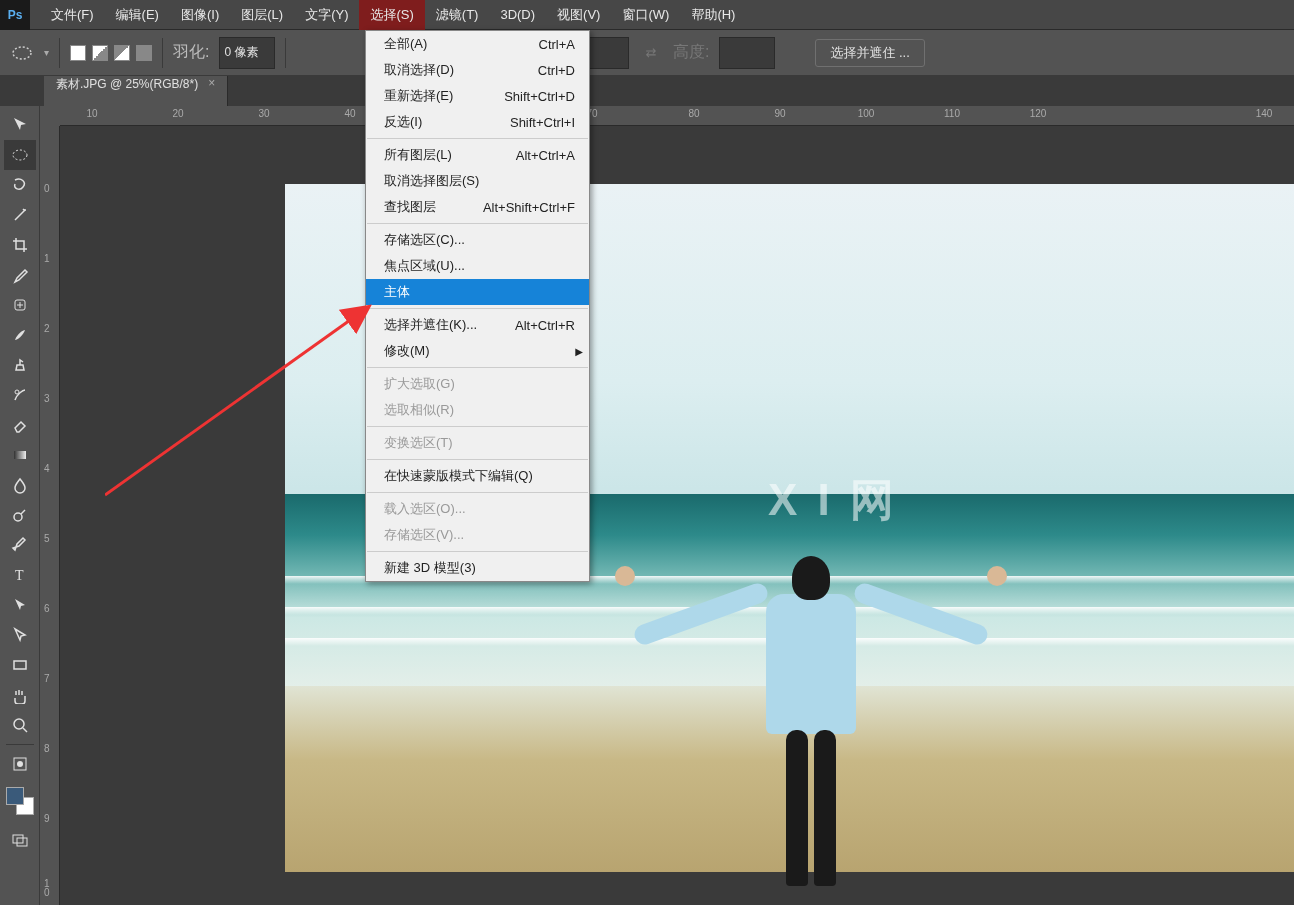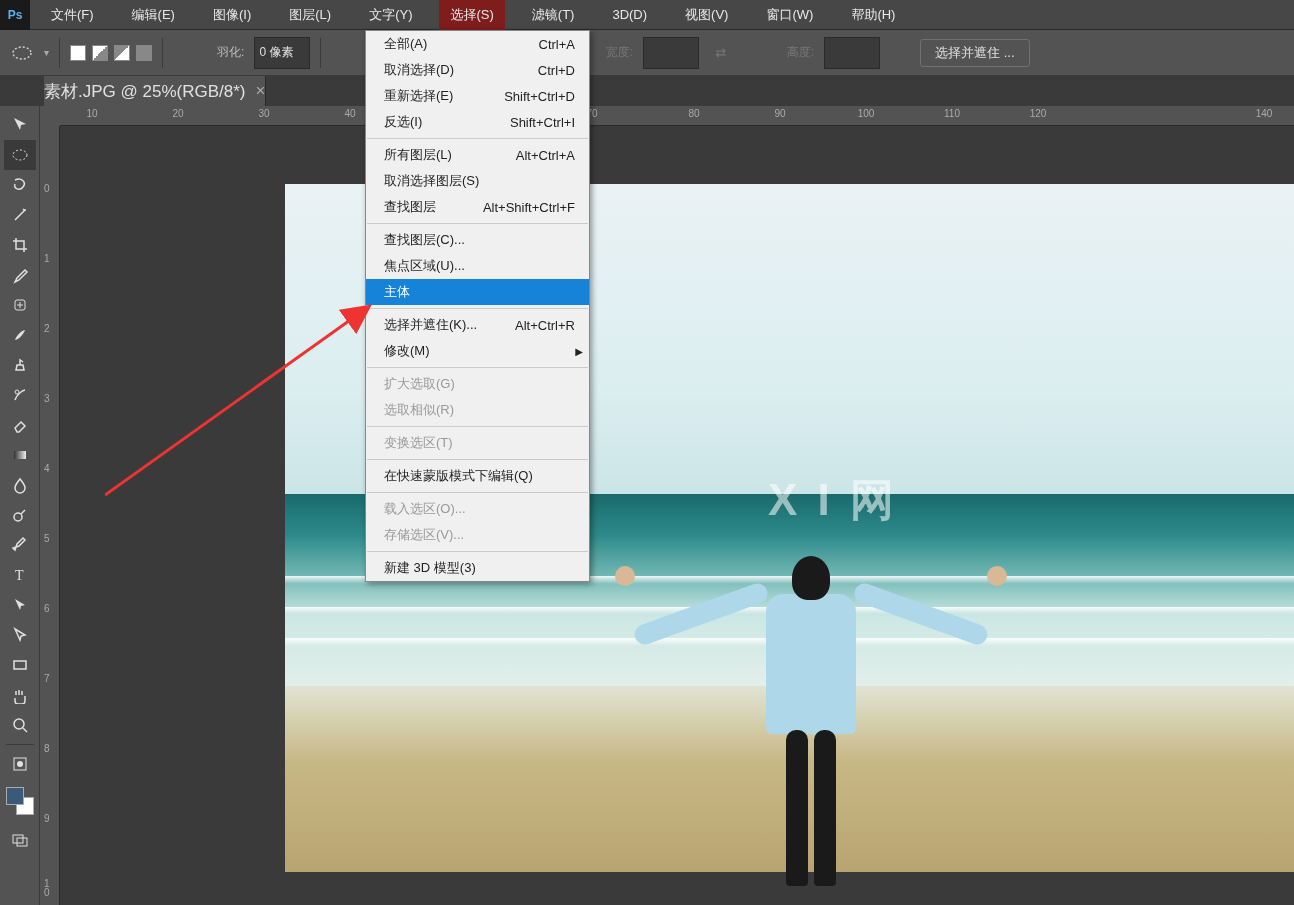--- a/index.html
+++ b/index.html
@@ -55,21 +55,21 @@
 .opt-sep { width: 1px; height: 30px; background: #3a3a3a; }
 .opt-icon {
   width: 24px; height: 24px;
   display: flex; align-items: center; justify-content: center;
   color: #e0e0e0;
 }
 .opt-swatch {
   width: 16px; height: 16px;
   border: 1px solid #888;
 }
-.opt-label { color: #bdbdbd; font-size: 12px; margin-left: 44px; }
+.opt-label { color: #bdbdbd; font-size: 16px; }
 .opt-input {
   background: #3a3a3a;
   border: 1px solid #2a2a2a;
   color: #e0e0e0;
   width: 56px;
   height: 32px;
   padding: 0 4px;
   font-size: 12px;
 }
 .opt-button {
@@ -87,26 +87,26 @@
 .doc-tabs {
   height: 30px;
   background: #3a3a3a;
   display: flex;
   align-items: stretch;
   padding-left: 44px;
 }
 .doc-tab {
   background: #535353;
   border-right: 1px solid #2a2a2a;
-  padding: 0 0;
+  padding: 0 12px;
   display: flex;
-  align-items: center;
+  align-items: flex-start;
   gap: 10px;
   color: #e0e0e0;
-  font-size: 17px;
+  font-size: 12px;
 }
 .doc-tab .close { color: #aaa; cursor: pointer; }
 .toolbar {
   position: absolute;
   left: 0; top: 106px; bottom: 0;
   width: 40px;
   background: #535353;
   border-right: 1px solid #3a3a3a;
   display: flex;
   flex-direction: column;
@@ -323,21 +323,21 @@
   letter-spacing: 4px;
   z-index: 50;
   pointer-events: none;
 }
 </style>
 </head>
 <body>
 
 <div class="menubar">
   <div class="ps-logo">Ps</div>
-  <div id="menubar-items" style="display: flex; gap: 16px;">
+  <div id="menubar-items" style="display: flex;">
       <div class="menu-item">文件(F)</div>
       <div class="menu-item">编辑(E)</div>
       <div class="menu-item">图像(I)</div>
       <div class="menu-item">图层(L)</div>
       <div class="menu-item">文字(Y)</div>
       <div class="menu-item open">选择(S)</div>
       <div class="menu-item">滤镜(T)</div>
       <div class="menu-item">3D(D)</div>
       <div class="menu-item">视图(V)</div>
       <div class="menu-item">窗口(W)</div>
@@ -597,21 +597,21 @@
     </div>
     <div class="dropdown-item">
       <span>取消选择图层(S)</span>
     </div>
     <div class="dropdown-item">
       <span>查找图层</span>
       <span>Alt+Shift+Ctrl+F</span>
     </div>
     <div class="dropdown-sep"></div>
     <div class="dropdown-item">
-      <span>查找图层(C)...</span>
+      <span>存储选区(C)...</span>
     </div>
     <div class="dropdown-item">
       <span>焦点区域(U)...</span>
     </div>
     <div class="dropdown-item highlight">
       <span>主体</span>
     </div>
     <div class="dropdown-sep"></div>
     <div class="dropdown-item">
       <span>选择并遮住(K)...</span>

